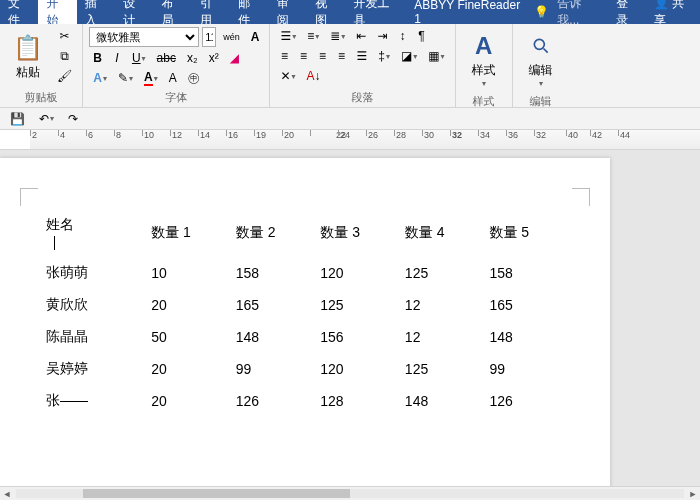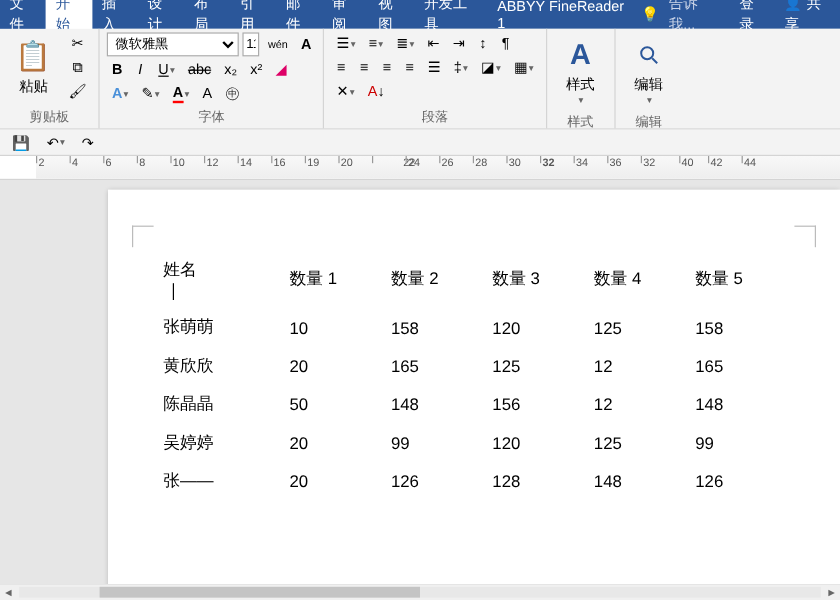--- a/index.html
+++ b/index.html
@@ -18,21 +18,21 @@
 .bigbtn{display:flex;flex-direction:column;align-items:center;padding:4px 6px;cursor:pointer}
 .bigbtn .ico{width:32px;height:32px;display:flex;align-items:center;justify-content:center;font-size:24px}
 select,input.fs{border:1px solid #ababab;background:#fff;height:20px;font-size:11px;padding:0 2px}
 .fontname{width:110px}
 .fs{width:14px}
 .dd{font-size:8px;color:#666;margin-left:1px}
 .qat{background:#f3f3f3;border-bottom:1px solid #d4d4d4;height:22px;display:flex;align-items:center;gap:6px;padding:0 6px}
 .ruler{background:#fff;border-bottom:1px solid #d4d4d4;height:20px;position:relative;overflow:hidden;padding-left:30px}
 .ruler-track{position:relative;height:100%;background:linear-gradient(#f8f8f8,#eee)}
 .tick{position:absolute;top:0;font-size:9px;color:#555;border-left:1px solid #999;height:6px;padding-left:1px}
-.doc-area{flex:1;background:#e6e6e6;overflow:auto;display:flex;justify-content:flex-end}
+.doc-area{flex:1;background:#e6e6e6;overflow:auto;display:flex;justify-content:flex-start}
 .page{background:#fff;margin:8px 0;width:610px;min-height:800px;padding:50px 40px;position:relative;box-shadow:0 0 4px rgba(0,0,0,.2)}
 .corner{position:absolute;width:18px;height:18px;border:1px solid #bbb}
 .corner.tl{top:30px;left:20px;border-right:none;border-bottom:none}
 .corner.tr{top:30px;right:20px;border-left:none;border-bottom:none}
 .tbl{width:100%}
 .tbl th,.tbl td{text-align:left;padding:6px 4px;font-size:14px;font-weight:normal;width:16%}
 .tbl th:first-child,.tbl td:first-child{width:20%}
 .cursor{display:inline-block;width:1px;height:14px;background:#000;vertical-align:middle;margin-left:8px}
 .scrollbar{background:#f0f0f0;height:14px;border-top:1px solid #d4d4d4;display:flex}
 .sb-track{flex:1;background:#e8e8e8;margin:2px;position:relative}

